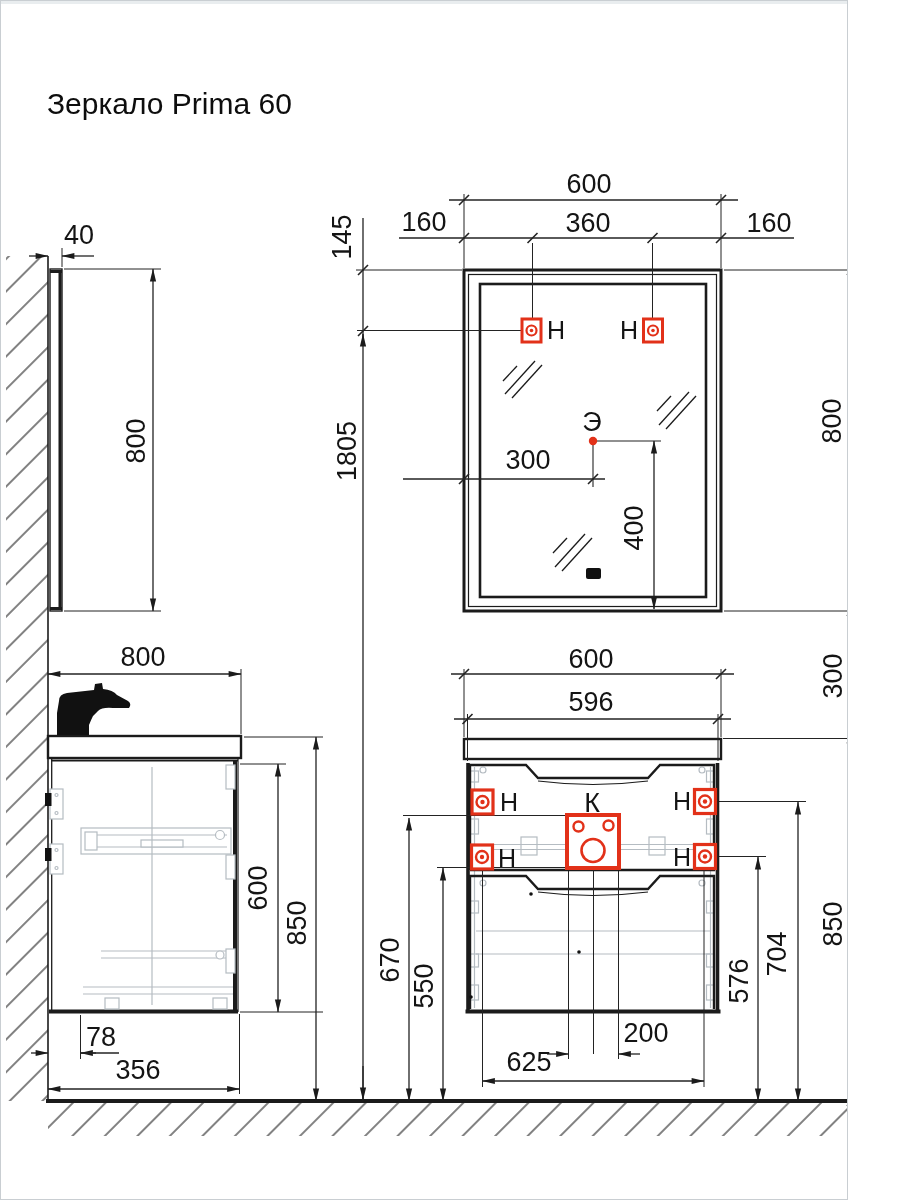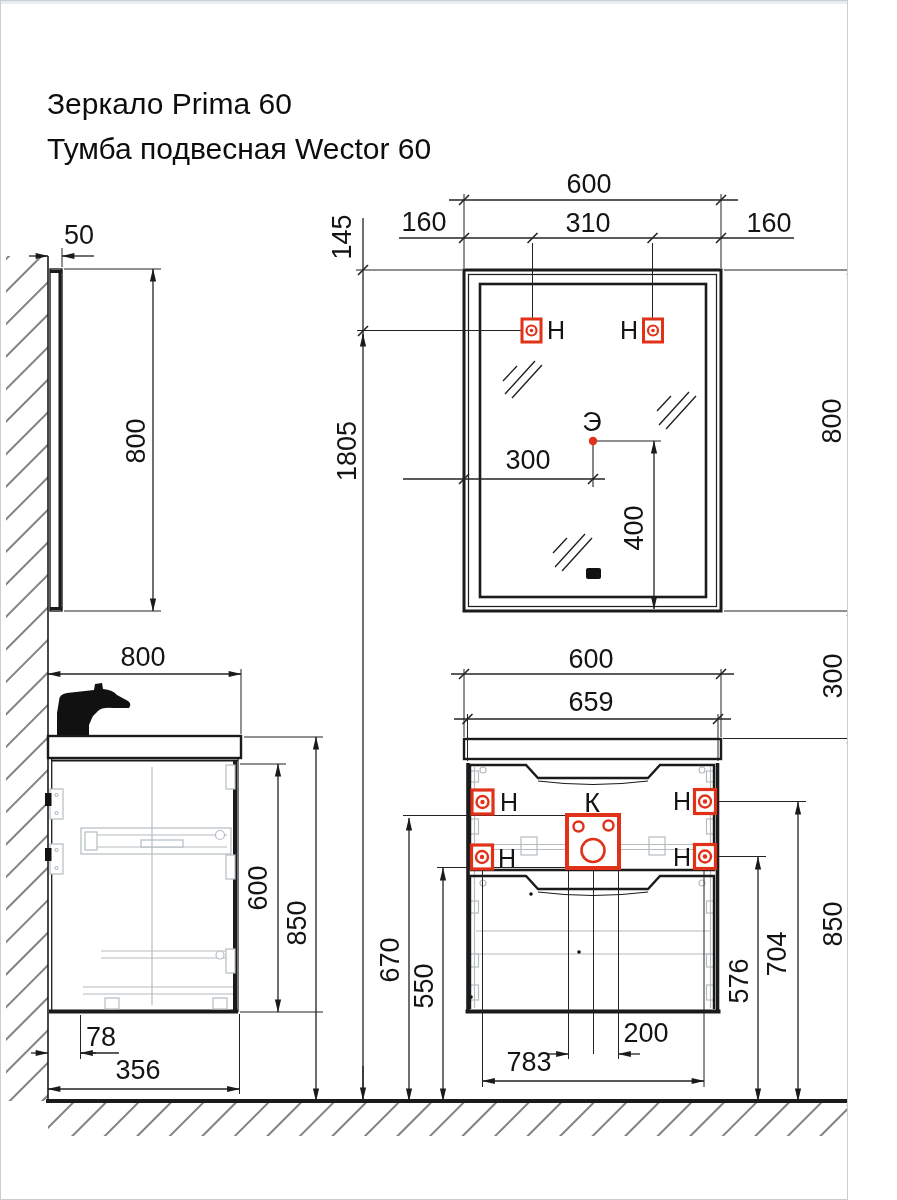--- a/index.html
+++ b/index.html
@@ -294,51 +294,50 @@
       <rect x="566" y="814" width="52" height="53" fill="#fff" stroke="#e23119" stroke-width="4"></rect>
       <circle cx="577.5" cy="825.5" r="5" fill="#fff" stroke="#e23119" stroke-width="2.4"></circle>
       <circle cx="607.5" cy="824.5" r="5" fill="#fff" stroke="#e23119" stroke-width="2.4"></circle>
       <circle cx="592" cy="849.5" r="11.5" fill="#fff" stroke="#e23119" stroke-width="2.6"></circle>
     </g>
   </g>
 </svg>
 
 <div id="title">
   <div>Зеркало Prima 60</div>
-  <div>Тумба подвесная Wector 60</div>
 </div>
 
 <span class="lbl" style="left:588px;top:183px">600</span>
 <span class="lbl" style="left:423px;top:221px">160</span>
-<span class="lbl" style="left:587px;top:222px">310</span>
+<span class="lbl" style="left:587px;top:222px">360</span>
 <span class="lbl" style="left:768px;top:222px">160</span>
 <span class="lbl rot" style="left:341px;top:236px">145</span>
 <span class="lbl rot" style="left:346px;top:450px">1805</span>
 <span class="lbl" style="left:527px;top:459px">300</span>
 <span class="lbl rot" style="left:633px;top:527px">400</span>
 <span class="lbl rot" style="left:831px;top:420px">800</span>
 <span class="lbl rot" style="left:832px;top:675px">300</span>
 <span class="lbl rot" style="left:832px;top:923px">850</span>
 
-<span class="lbl" style="left:78px;top:234px">50</span>
+<span class="lbl" style="left:78px;top:234px">40</span>
 <span class="lbl rot" style="left:135px;top:440px">800</span>
 
 <span class="lbl" style="left:142px;top:656px">800</span>
 <span class="lbl rot" style="left:257px;top:887px">600</span>
 <span class="lbl rot" style="left:296px;top:922px">850</span>
 <span class="lbl" style="left:100px;top:1036px">78</span>
 <span class="lbl" style="left:137px;top:1069px">356</span>
 
 <span class="lbl" style="left:590px;top:658px">600</span>
-<span class="lbl" style="left:590px;top:701px">659</span>
+<span class="lbl" style="left:590px;top:701px">596</span>
 <span class="lbl rot" style="left:389px;top:959px">670</span>
 <span class="lbl rot" style="left:423px;top:985px">550</span>
 <span class="lbl rot" style="left:738px;top:980px">576</span>
 <span class="lbl rot" style="left:776px;top:953px">704</span>
-<span class="lbl" style="left:528px;top:1061px">783</span>
+<span class="lbl" style="left:528px;top:1061px">625</span>
 <span class="lbl" style="left:645px;top:1032px">200</span>
 
 <span class="lbl letter" style="left:555px;top:329px">Н</span>
 <span class="lbl letter" style="left:628px;top:329px">Н</span>
 <span class="lbl letter" style="left:508px;top:801px">Н</span>
 <span class="lbl letter" style="left:681px;top:800px">Н</span>
 <span class="lbl letter" style="left:506px;top:857px">Н</span>
 <span class="lbl letter" style="left:681px;top:856px">Н</span>
 <span class="lbl letter-big" style="left:591px;top:802px">К</span>
 <span class="lbl letter-big" style="left:591px;top:421px">Э</span>

